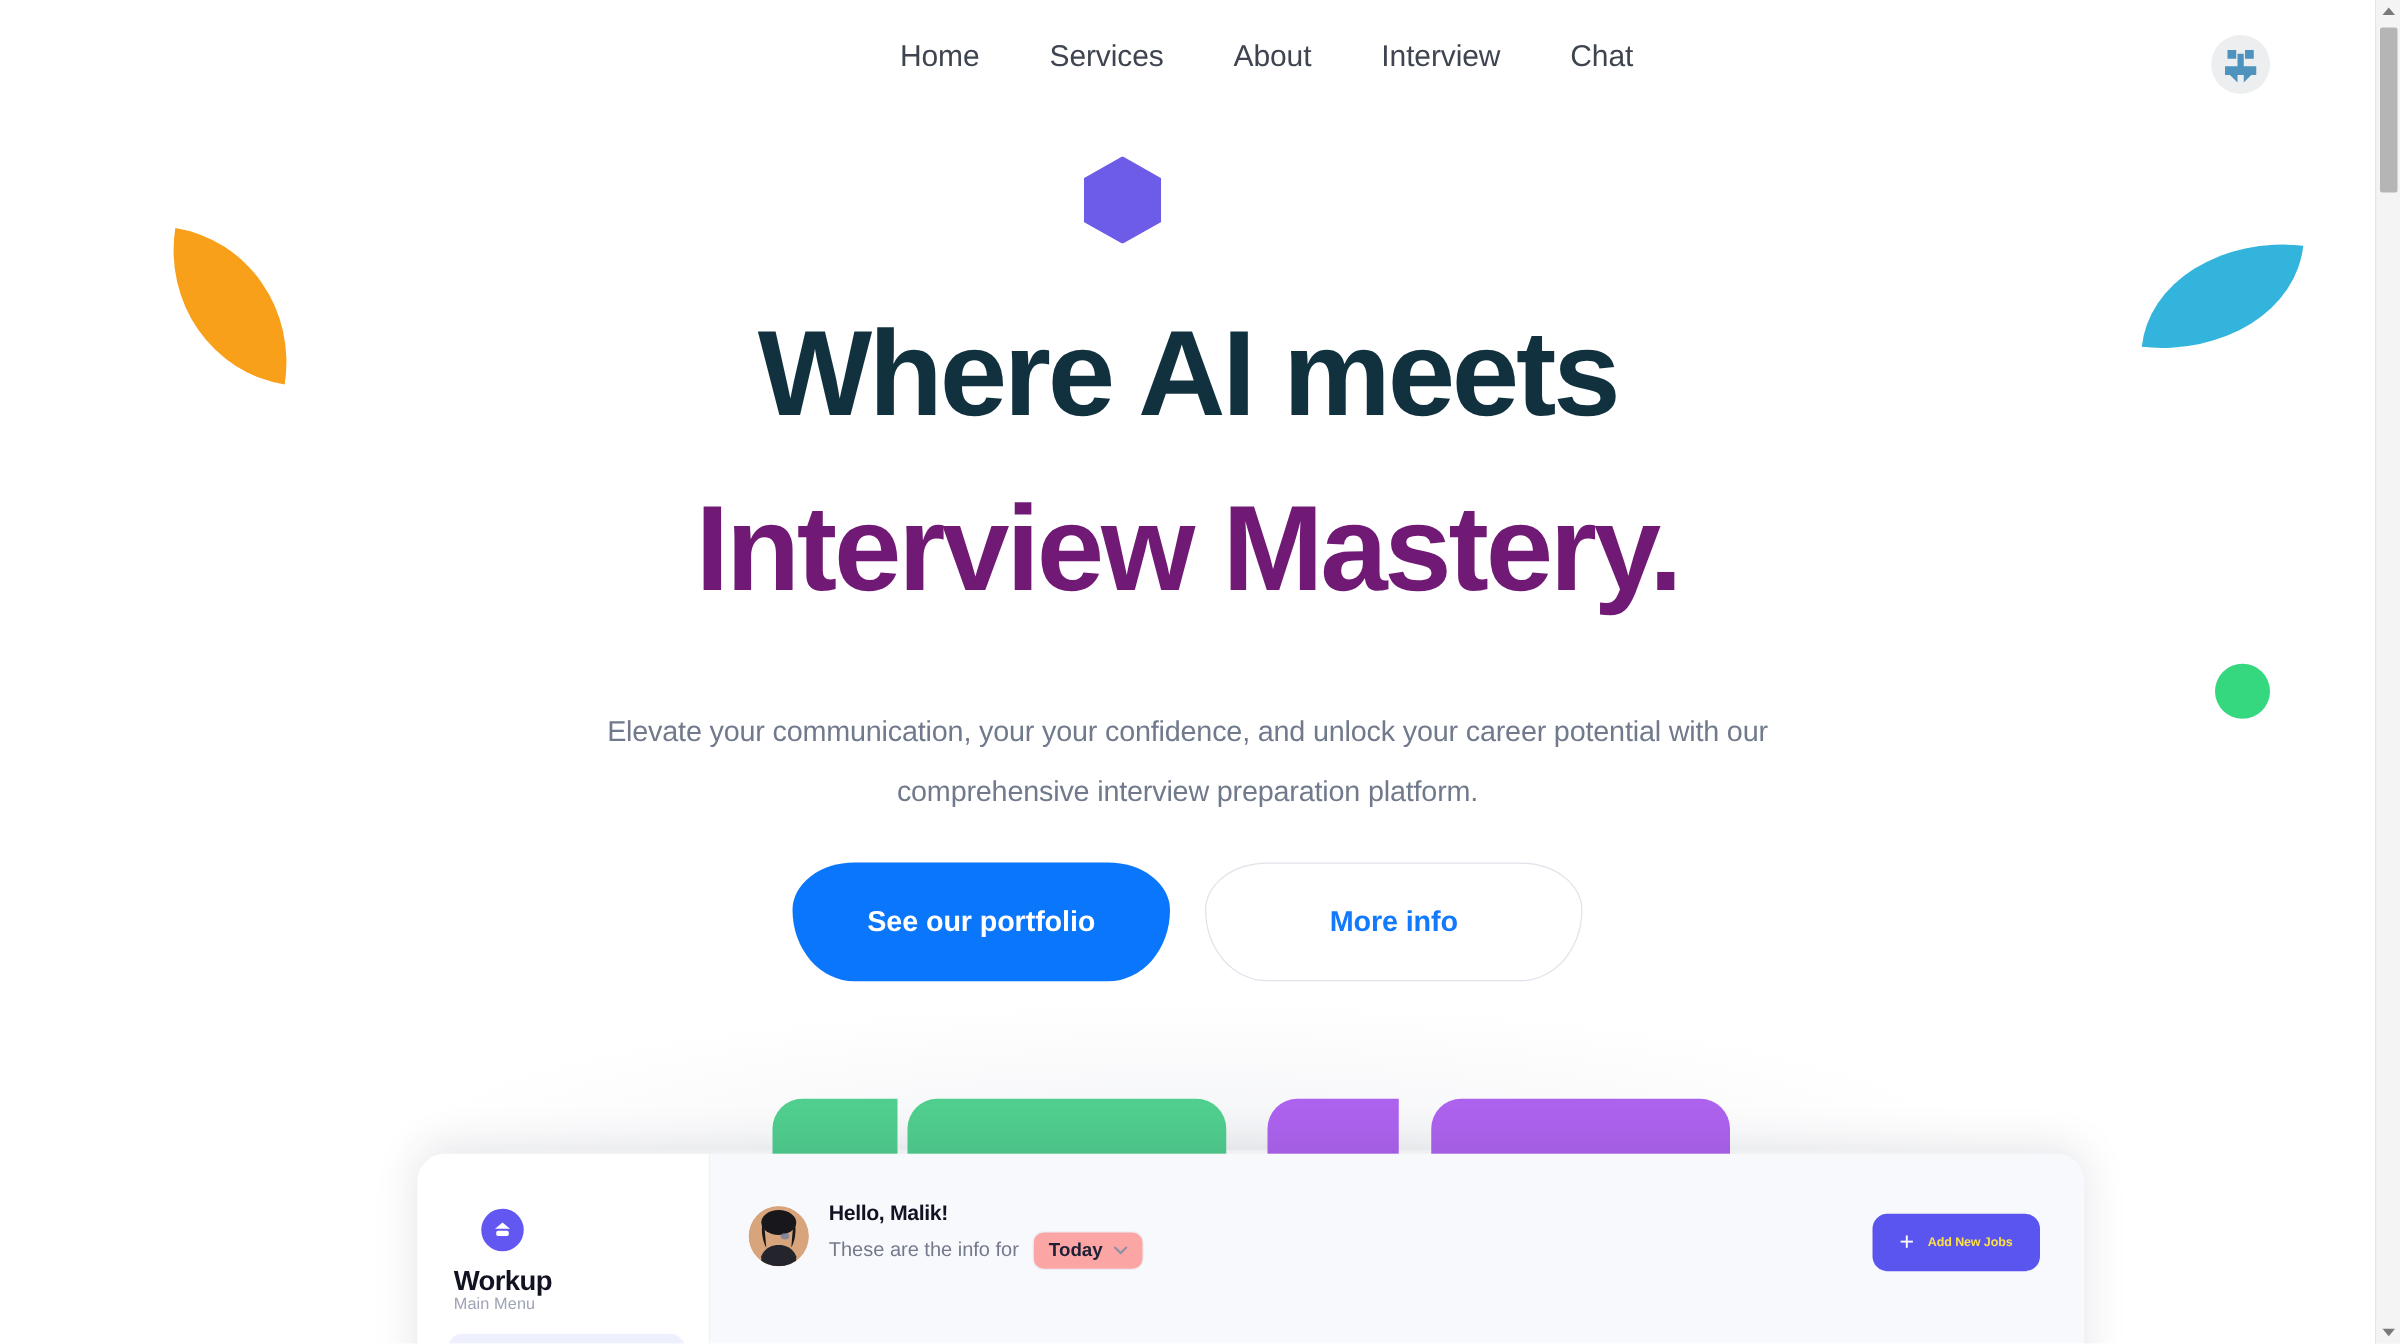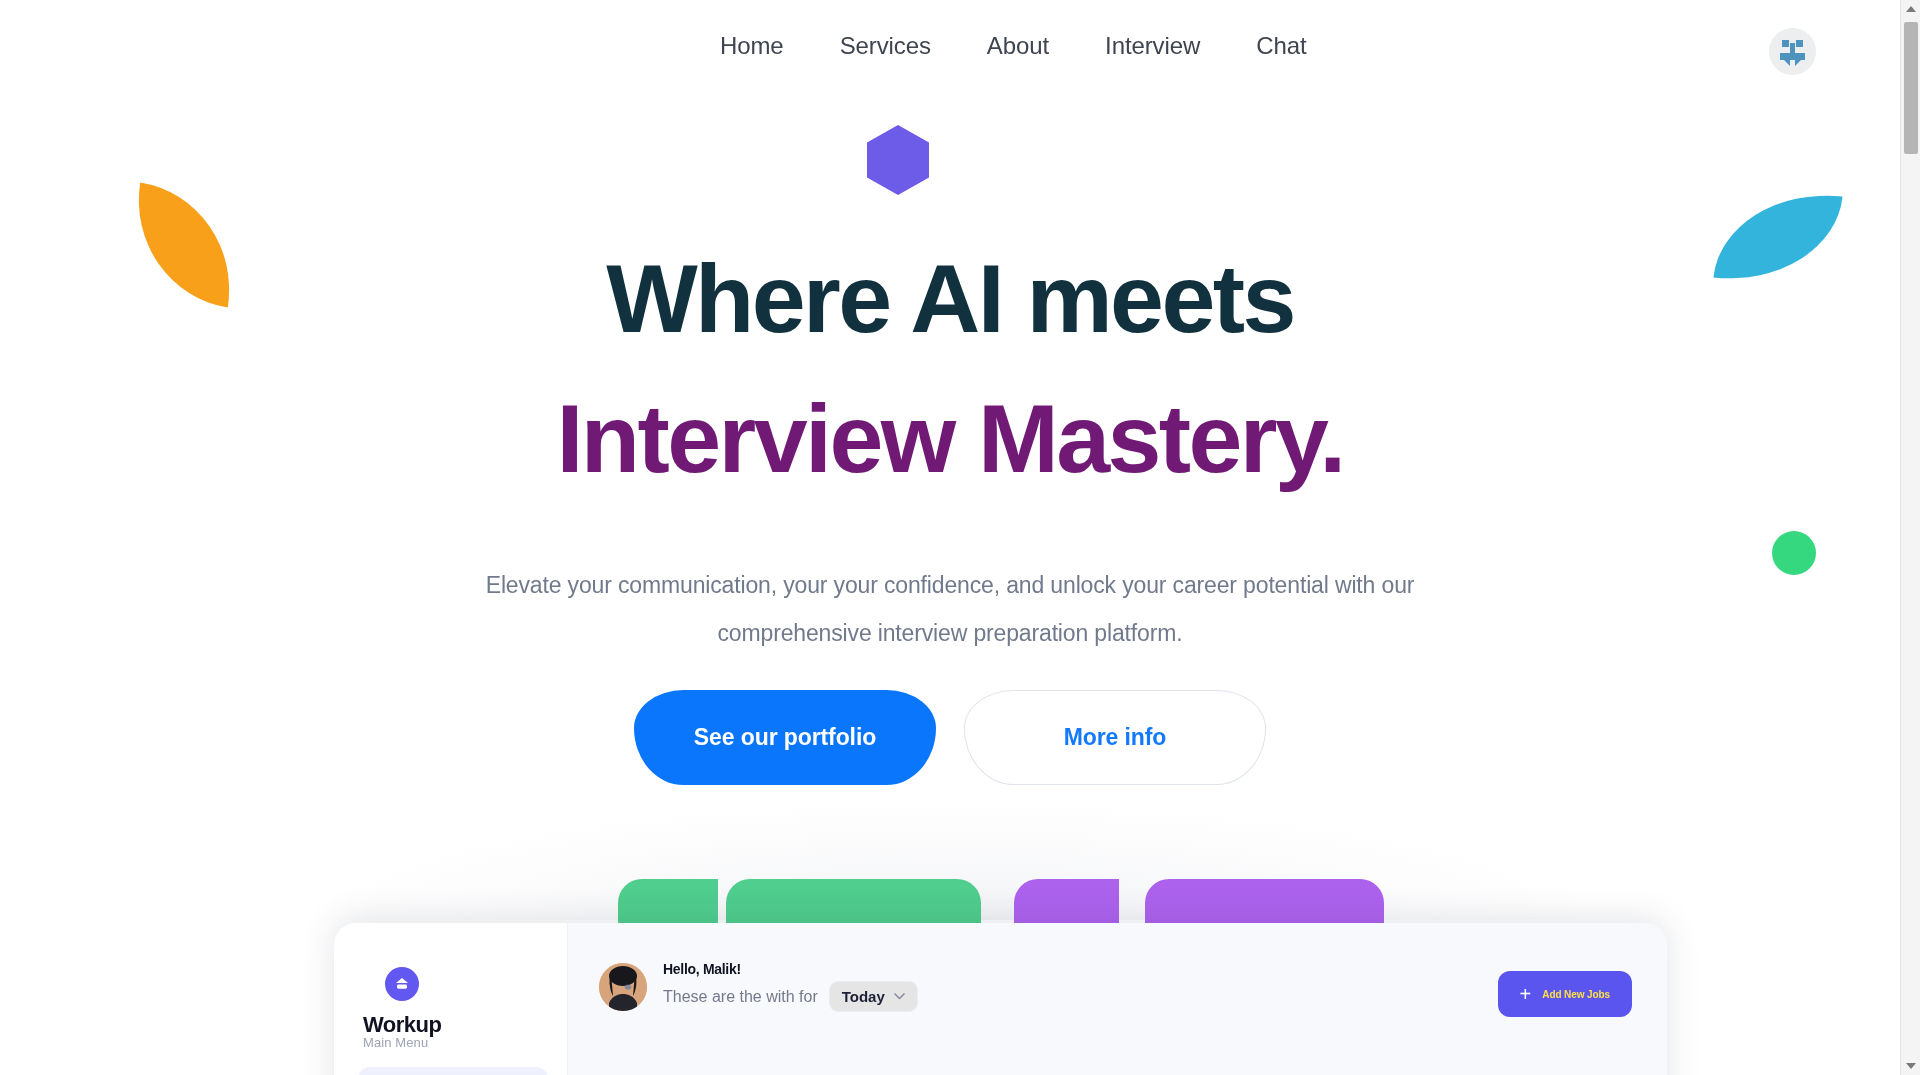--- a/index.html
+++ b/index.html
@@ -303,39 +303,39 @@
   .dash-avatar {
     width: 48px; height: 48px;
     border-radius: 50%;
     background: #d9a57e;
     overflow: hidden;
     position: relative;
     flex: 0 0 auto;
   }
   .dash-greet-text { display: flex; flex-direction: column; gap: 4px; }
   .dash-hello {
-    font-size: 14px;
+    font-size: 17px;
     font-weight: 700;
     color: #111322;
     letter-spacing: -0.3px;
   }
   .dash-statline {
     display: flex;
     align-items: center;
     gap: 11px;
   }
   .dash-stat-text {
     font-size: 16px;
     color: #747a8c;
   }
   .dash-select {
     display: flex;
     align-items: center;
     gap: 9px;
-    background: #e5e5e5;
+    background: #fca5a5;
     border: 1px solid #eceef4;
     border-radius: 9px;
     padding: 6px 12px;
     cursor: pointer;
   }
   .dash-select-label {
     font-size: 15px;
     font-weight: 700;
     color: #1d2036;
   }
@@ -471,21 +471,21 @@
               <path d="M24 4 C13 4 9 13 11 24 C12 30 14 33 14 33 L12 10 Z" fill="#17171c"></path>
               <path d="M24 4 C35 4 39 13 37 24 C36 30 34 33 34 33 L36 10 Z" fill="#17171c"></path>
               <ellipse cx="24" cy="13" rx="14" ry="10" fill="#17171c"></ellipse>
               <path d="M10 40 C13 33 19 31 24 31 C29 31 35 33 38 40 L38 48 L10 48 Z" fill="#24242c"></path>
               <ellipse cx="29" cy="24" rx="3.4" ry="2.6" fill="#6b7fa8" opacity="0.75"></ellipse>
             </svg>
           </div>
           <div class="dash-greet-text">
             <div class="dash-hello">Hello, Malik!</div>
             <div class="dash-statline">
-              <span class="dash-stat-text">These are the with for</span>
+              <span class="dash-stat-text">These are the info for</span>
               <span class="dash-select">
                 <span class="dash-select-label">Today</span>
                 <svg width="11" height="7" viewBox="0 0 11 7">
                   <path d="M1 1 L5.5 5.5 L10 1" fill="none" stroke="#8c92a4" stroke-width="1.7" stroke-linecap="round" stroke-linejoin="round"></path>
                 </svg>
               </span>
             </div>
           </div>
         </div>
 

